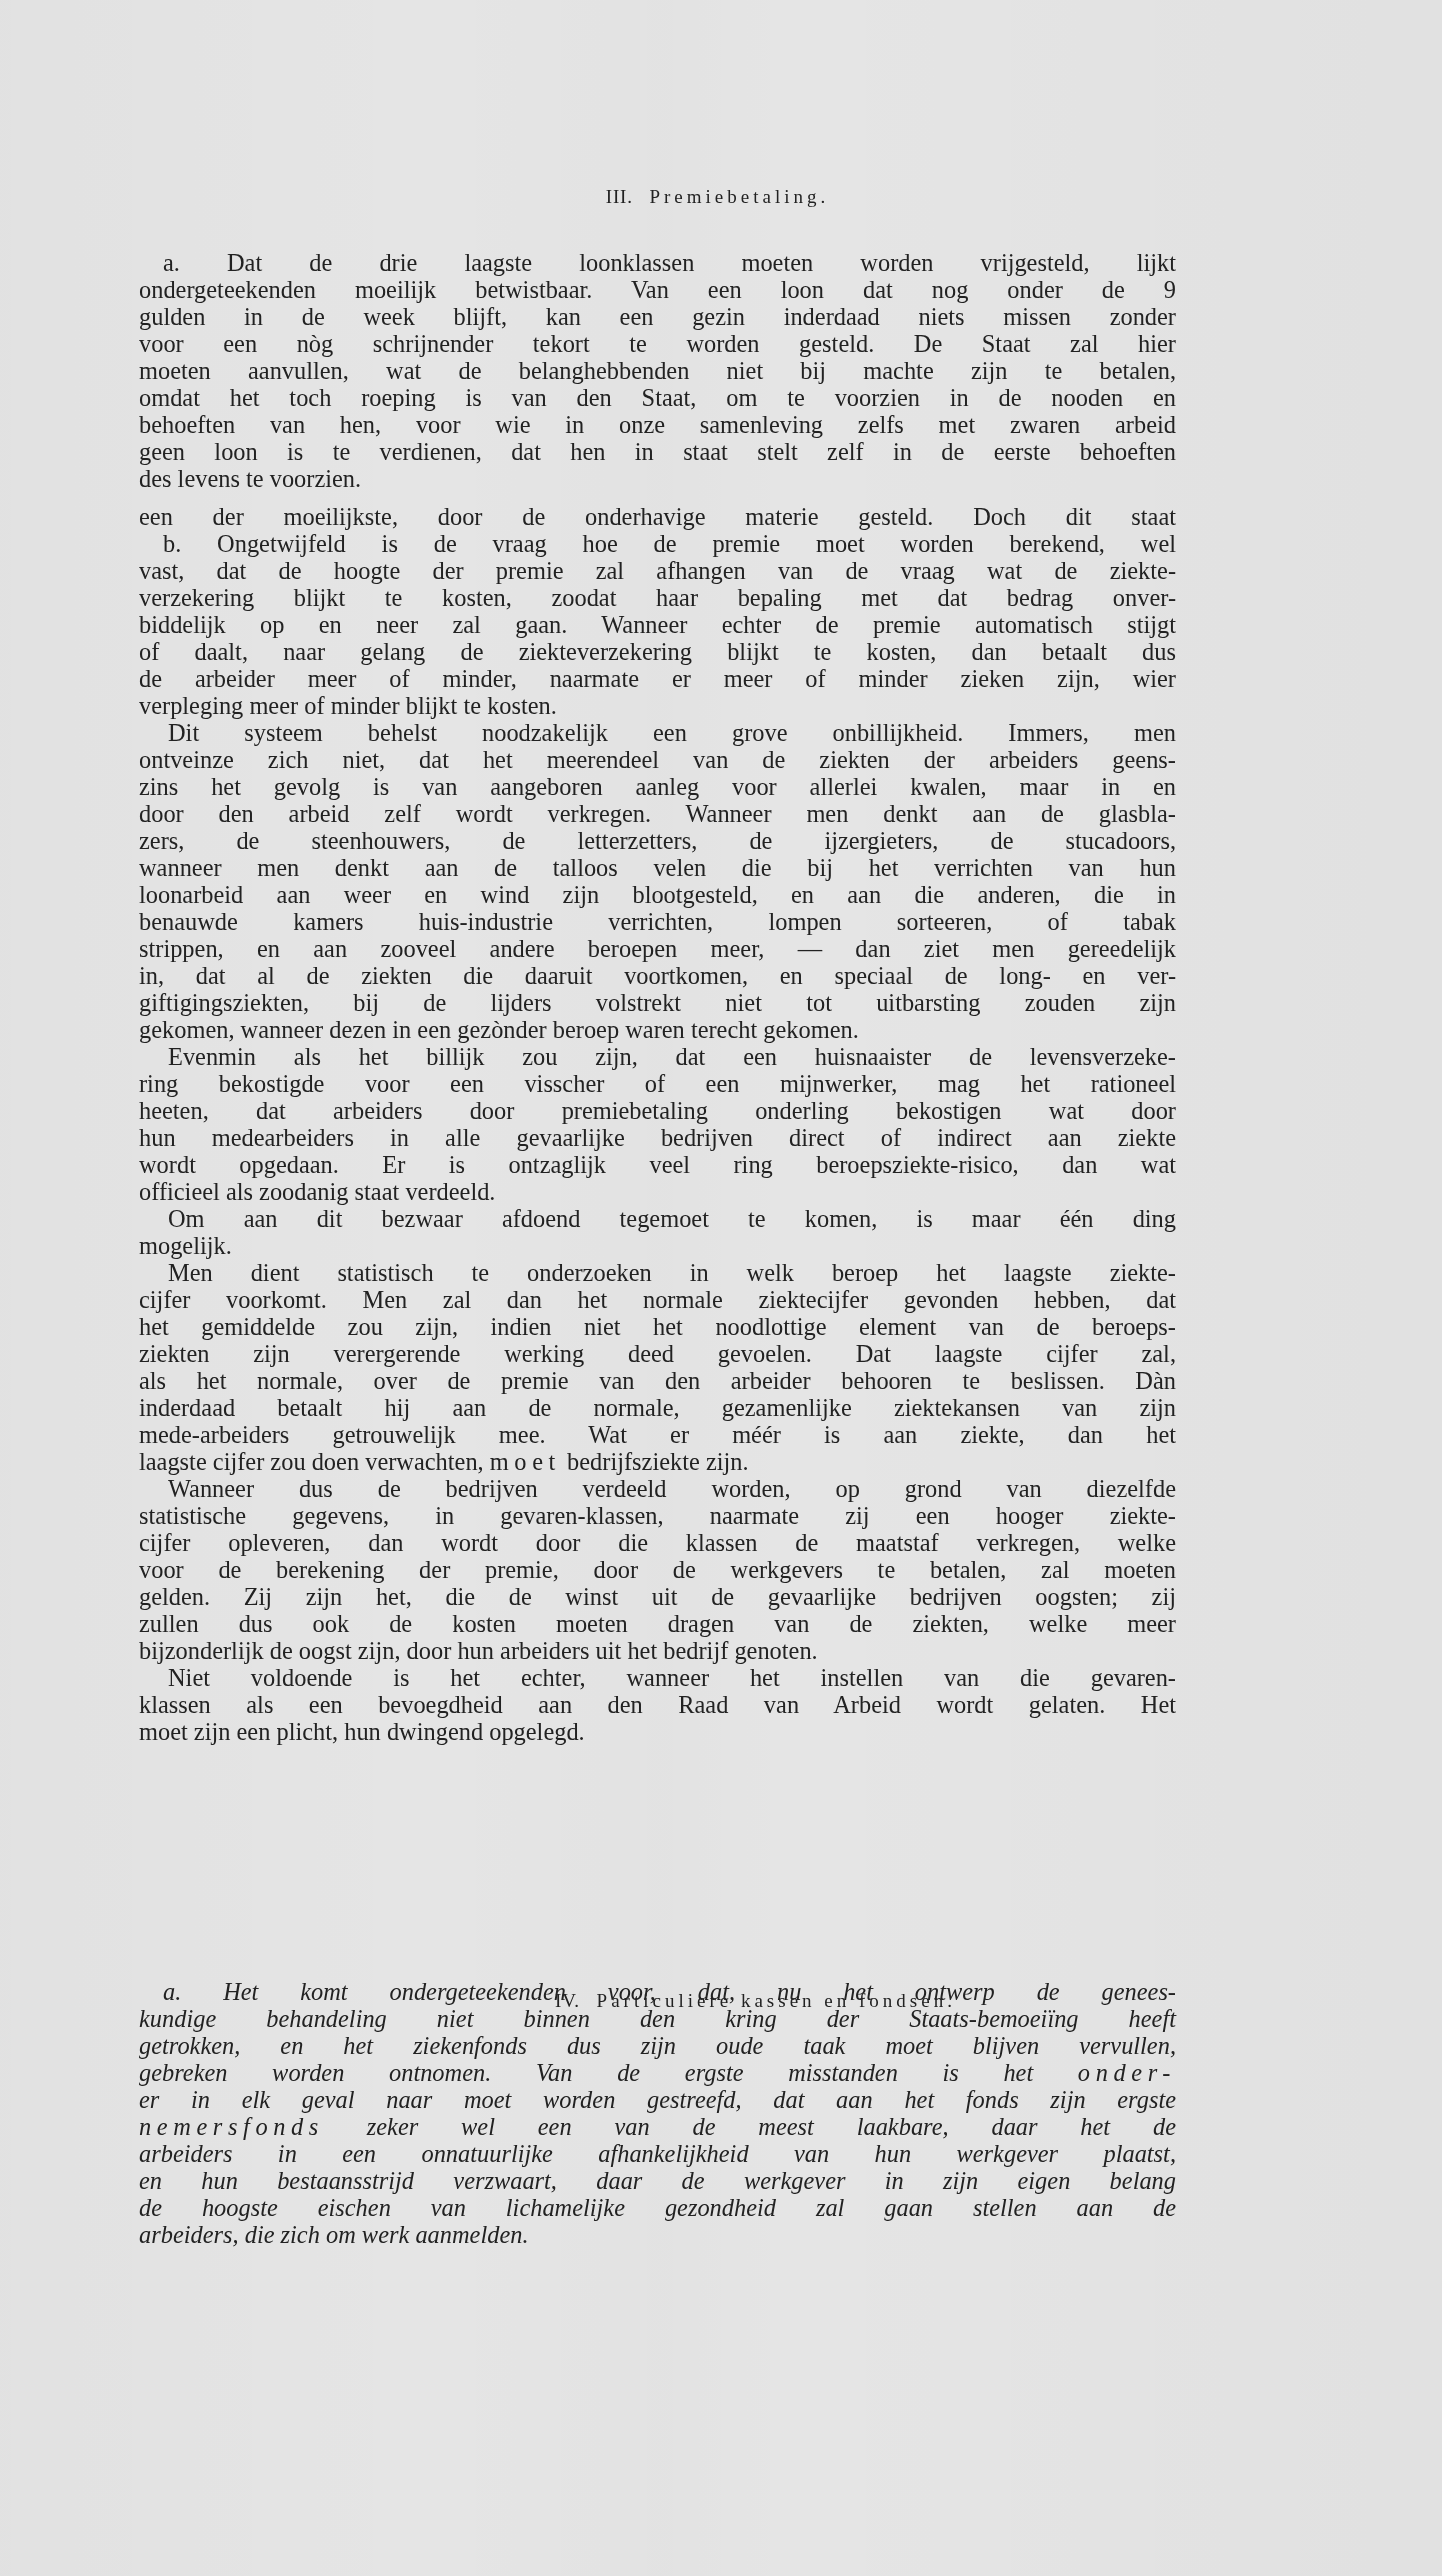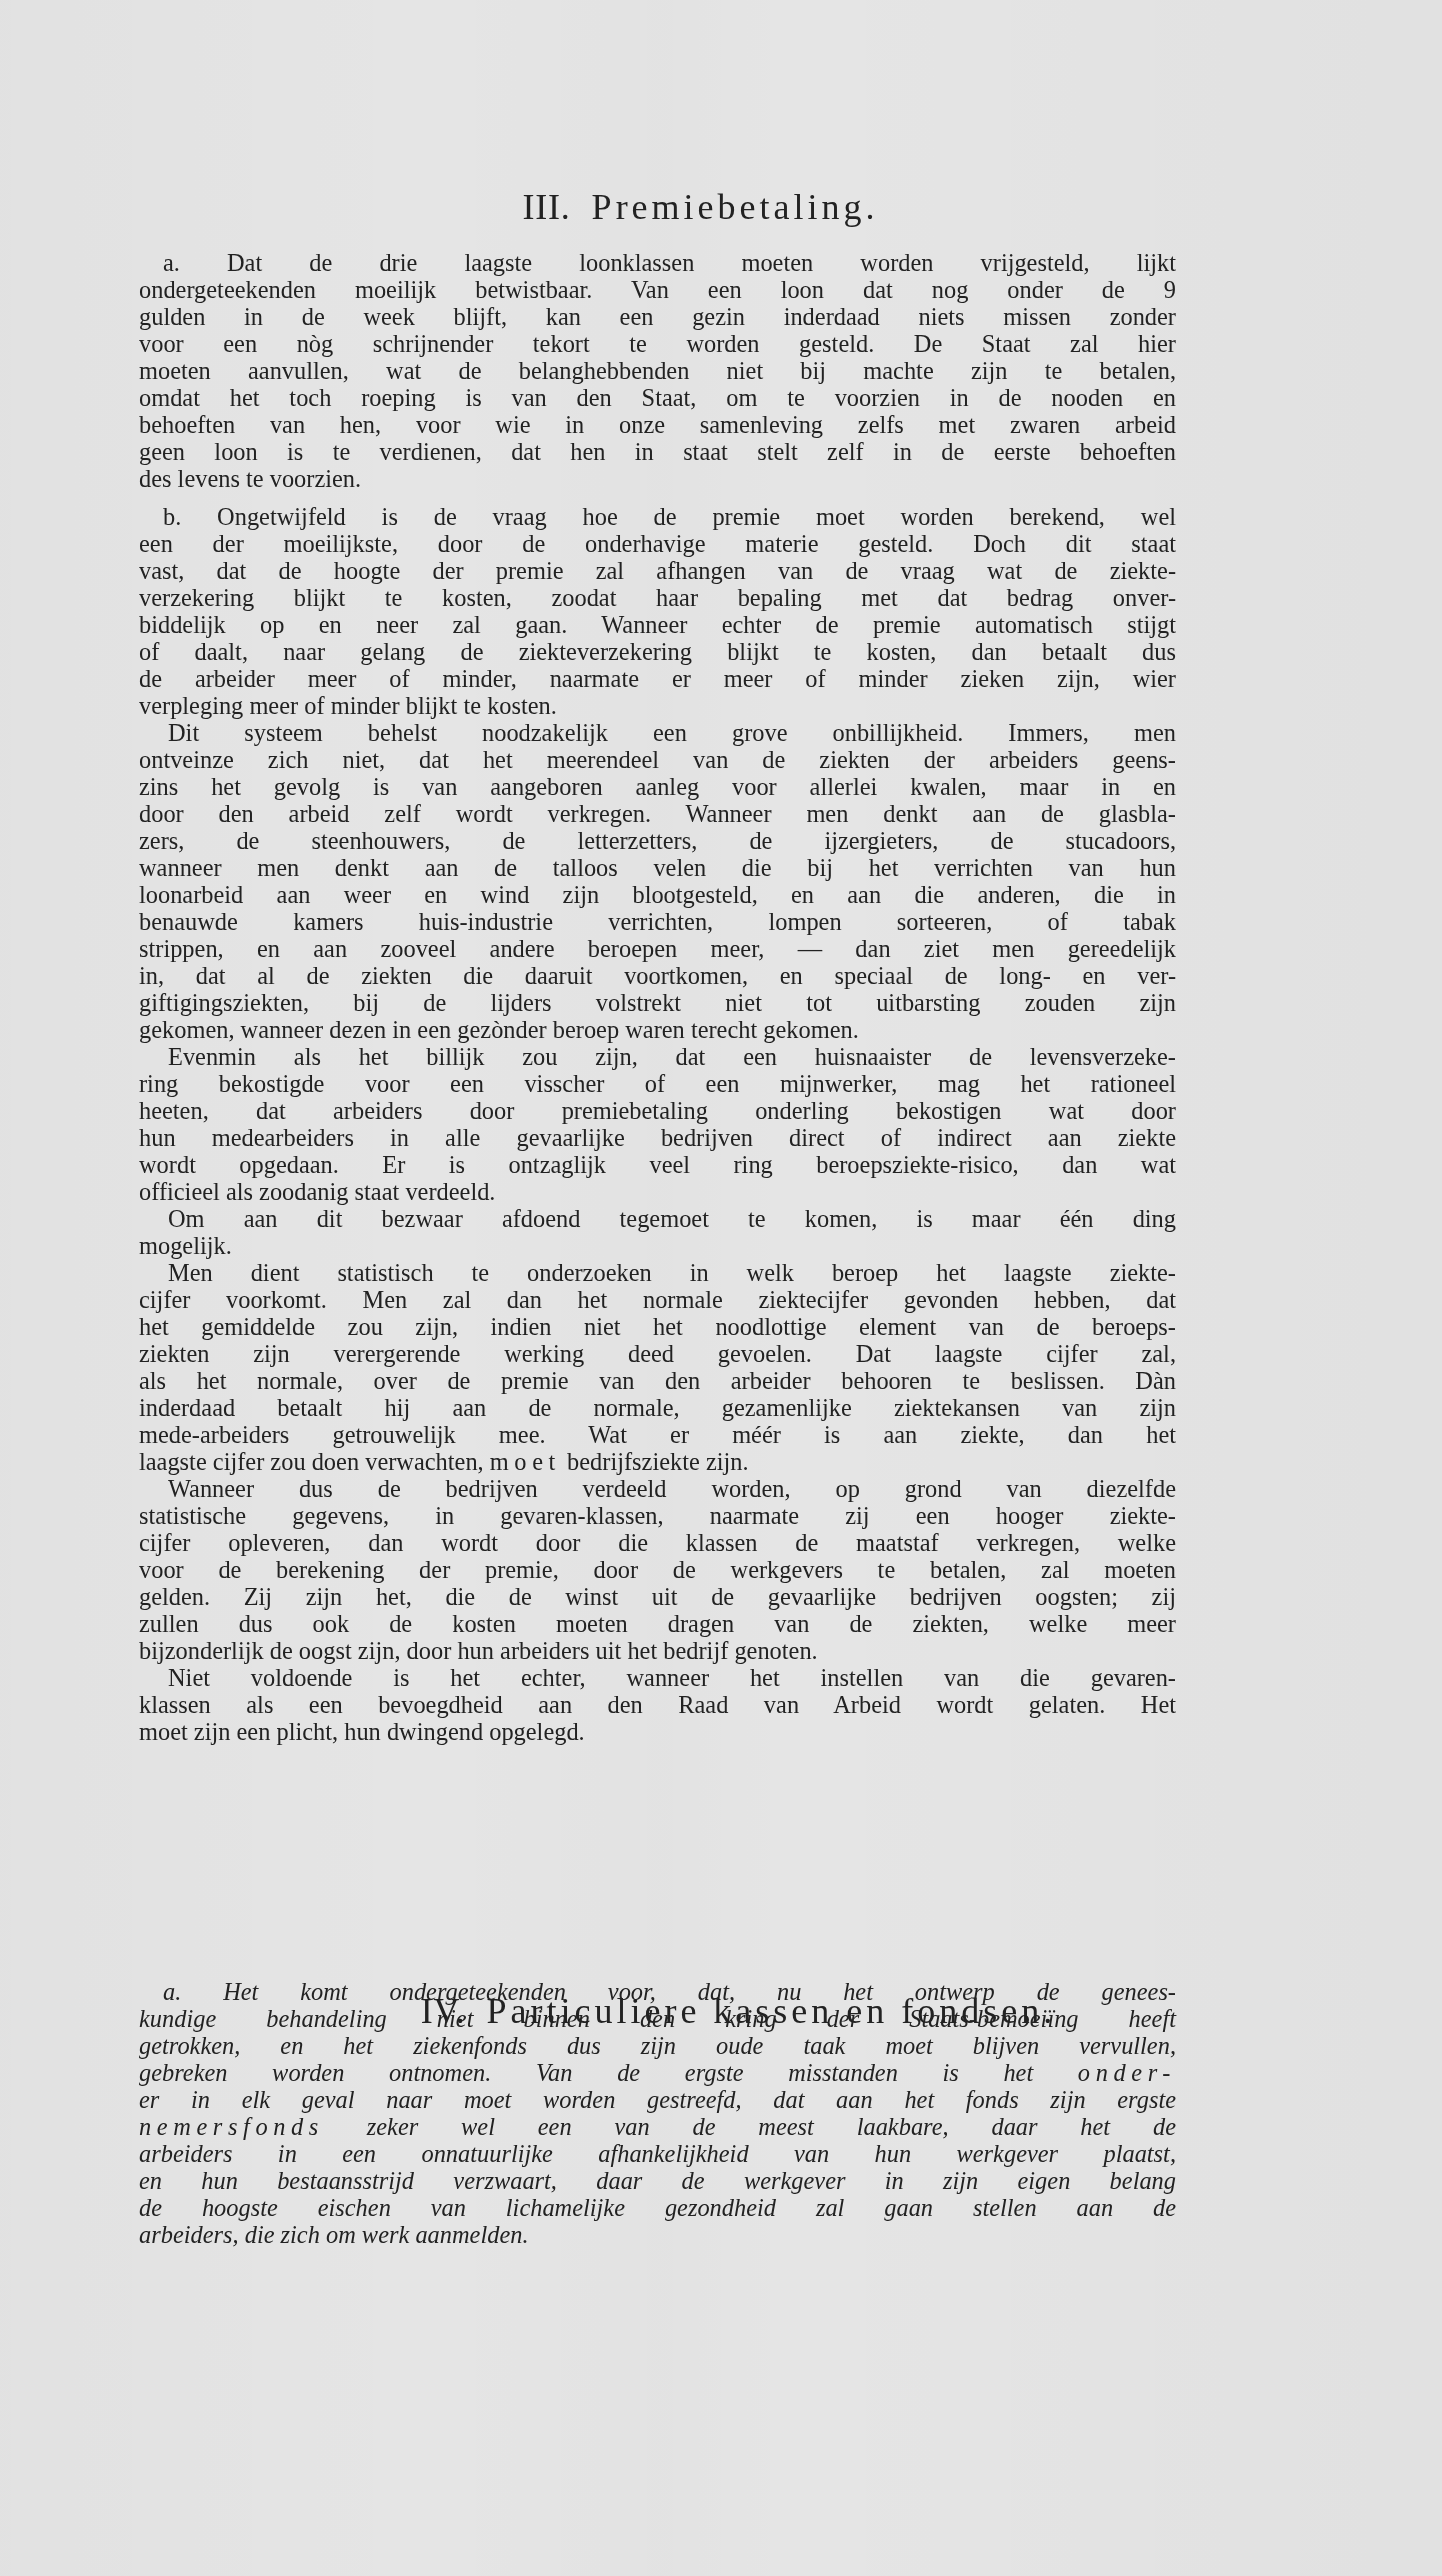--- a/index.html
+++ b/index.html
@@ -22,24 +22,25 @@
     height: 2576px;
     background:
       linear-gradient(90deg, rgba(0,0,0,0.015) 0%, rgba(255,255,255,0.0) 30%, rgba(0,0,0,0.01) 46%, rgba(255,255,255,0) 55%, rgba(0,0,0,0.02) 100%),
       #e5e5e5;
   }
   .heading {
     position: absolute;
     left: 0;
     width: 1401px;
     text-align: center;
-    font-size: 36px;
+    font-size: 19px;
     letter-spacing: 4px;
     color: #222;
     white-space: nowrap;
+    padding-left: 17px;
   }
   .heading .num {
     letter-spacing: 0.8px;
     margin-right: 8px;
   }
   .block {
     position: absolute;
     left: 139px;
     width: 1037px;
   }
@@ -82,22 +83,22 @@
         <div class="line">ondergeteekenden moeilijk betwistbaar. Van een loon dat nog onder de 9</div>
         <div class="line">gulden in de week blijft, kan een gezin inderdaad niets missen zonder</div>
         <div class="line">voor een nòg schrijnender tekort te worden gesteld. De Staat zal hier</div>
         <div class="line">moeten aanvullen, wat de belanghebbenden niet bij machte zijn te betalen,</div>
         <div class="line">omdat het toch roeping is van den Staat, om te voorzien in de nooden en</div>
         <div class="line">behoeften van hen, voor wie in onze samenleving zelfs met zwaren arbeid</div>
         <div class="line">geen loon is te verdienen, dat hen in staat stelt zelf in de eerste behoeften</div>
         <div class="line last">des levens te voorzien.</div>
       </div>
       <div style="margin-top: 11.2px;">
+        <div class="line">een der moeilijkste, door de onderhavige materie gesteld. Doch dit staat</div>
         <div class="line indent-a">b. Ongetwijfeld is de vraag hoe de premie moet worden berekend, wel</div>
-        <div class="line">een der moeilijkste, door de onderhavige materie gesteld. Doch dit staat</div>
         <div class="line">vast, dat de hoogte der premie zal afhangen van de vraag wat de ziekte-</div>
         <div class="line">verzekering blijkt te kosten, zoodat haar bepaling met dat bedrag onver-</div>
         <div class="line">biddelijk op en neer zal gaan. Wanneer echter de premie automatisch stijgt</div>
         <div class="line">of daalt, naar gelang de ziekteverzekering blijkt te kosten, dan betaalt dus</div>
         <div class="line">de arbeider meer of minder, naarmate er meer of minder zieken zijn, wier</div>
         <div class="line last">verpleging meer of minder blijkt te kosten.</div>
       </div>
       <div>
         <div class="line indent">Dit systeem behelst noodzakelijk een grove onbillijkheid. Immers, men</div>
         <div class="line">ontveinze zich niet, dat het meerendeel van de ziekten der arbeiders geens-</div>

